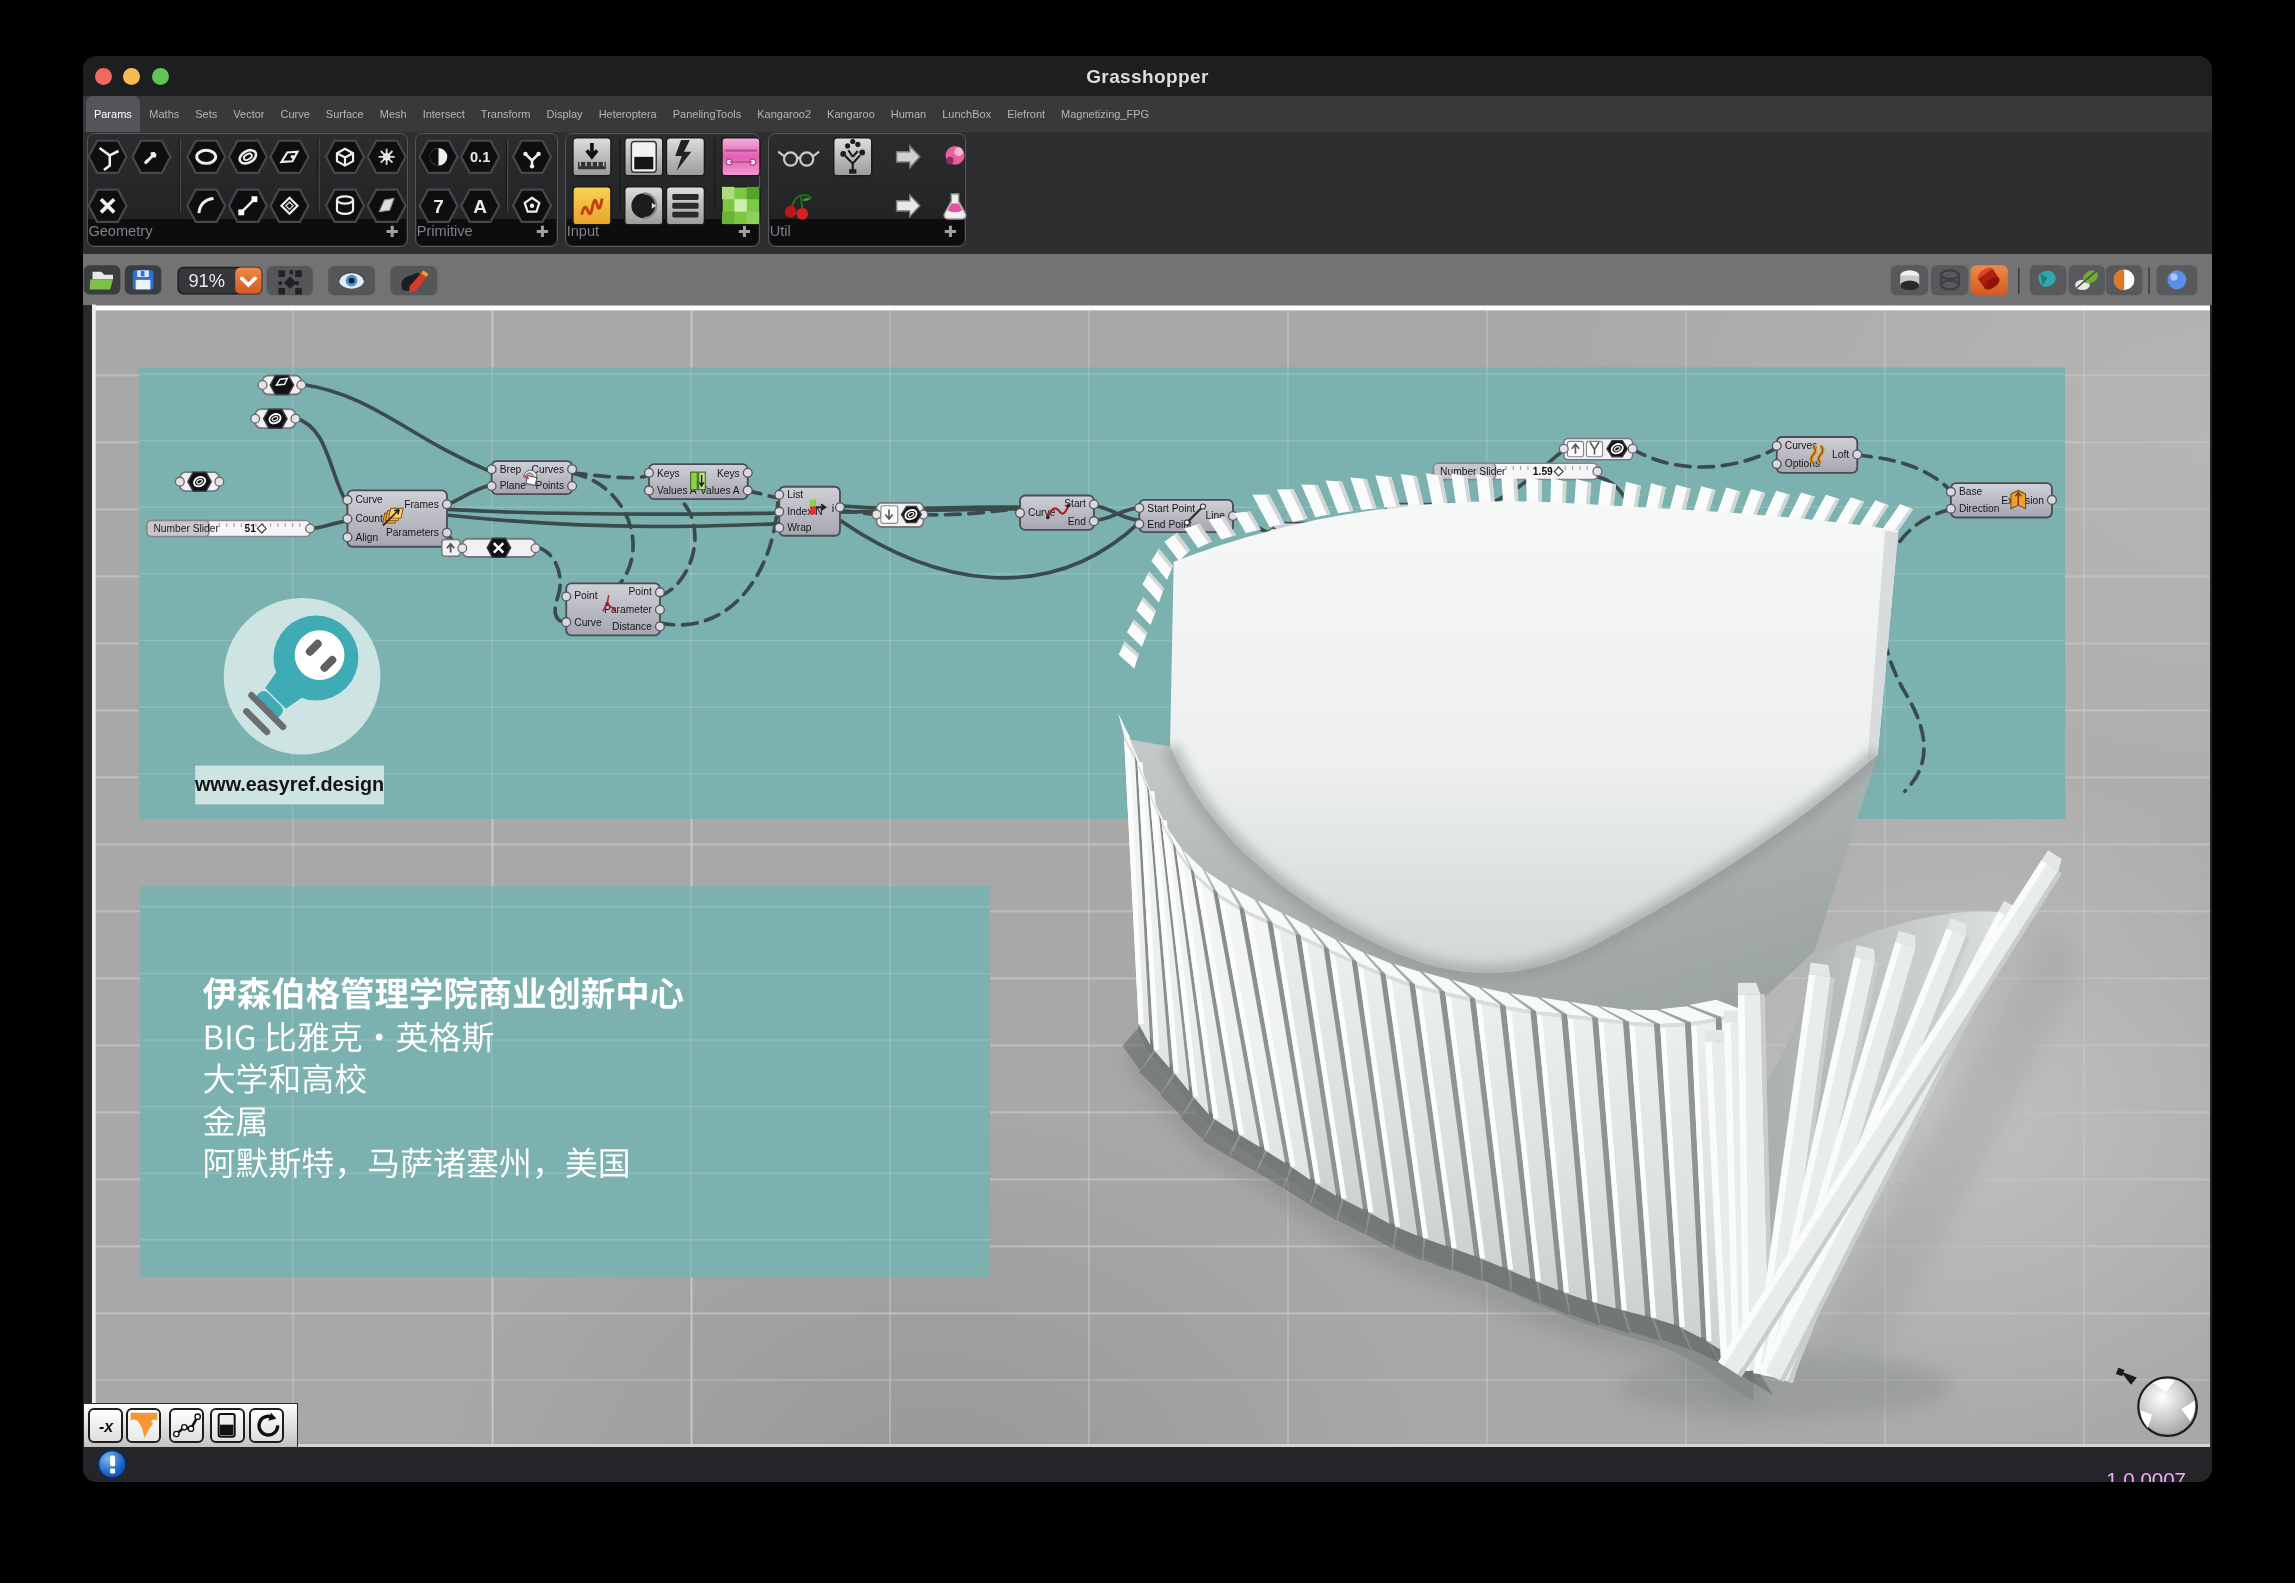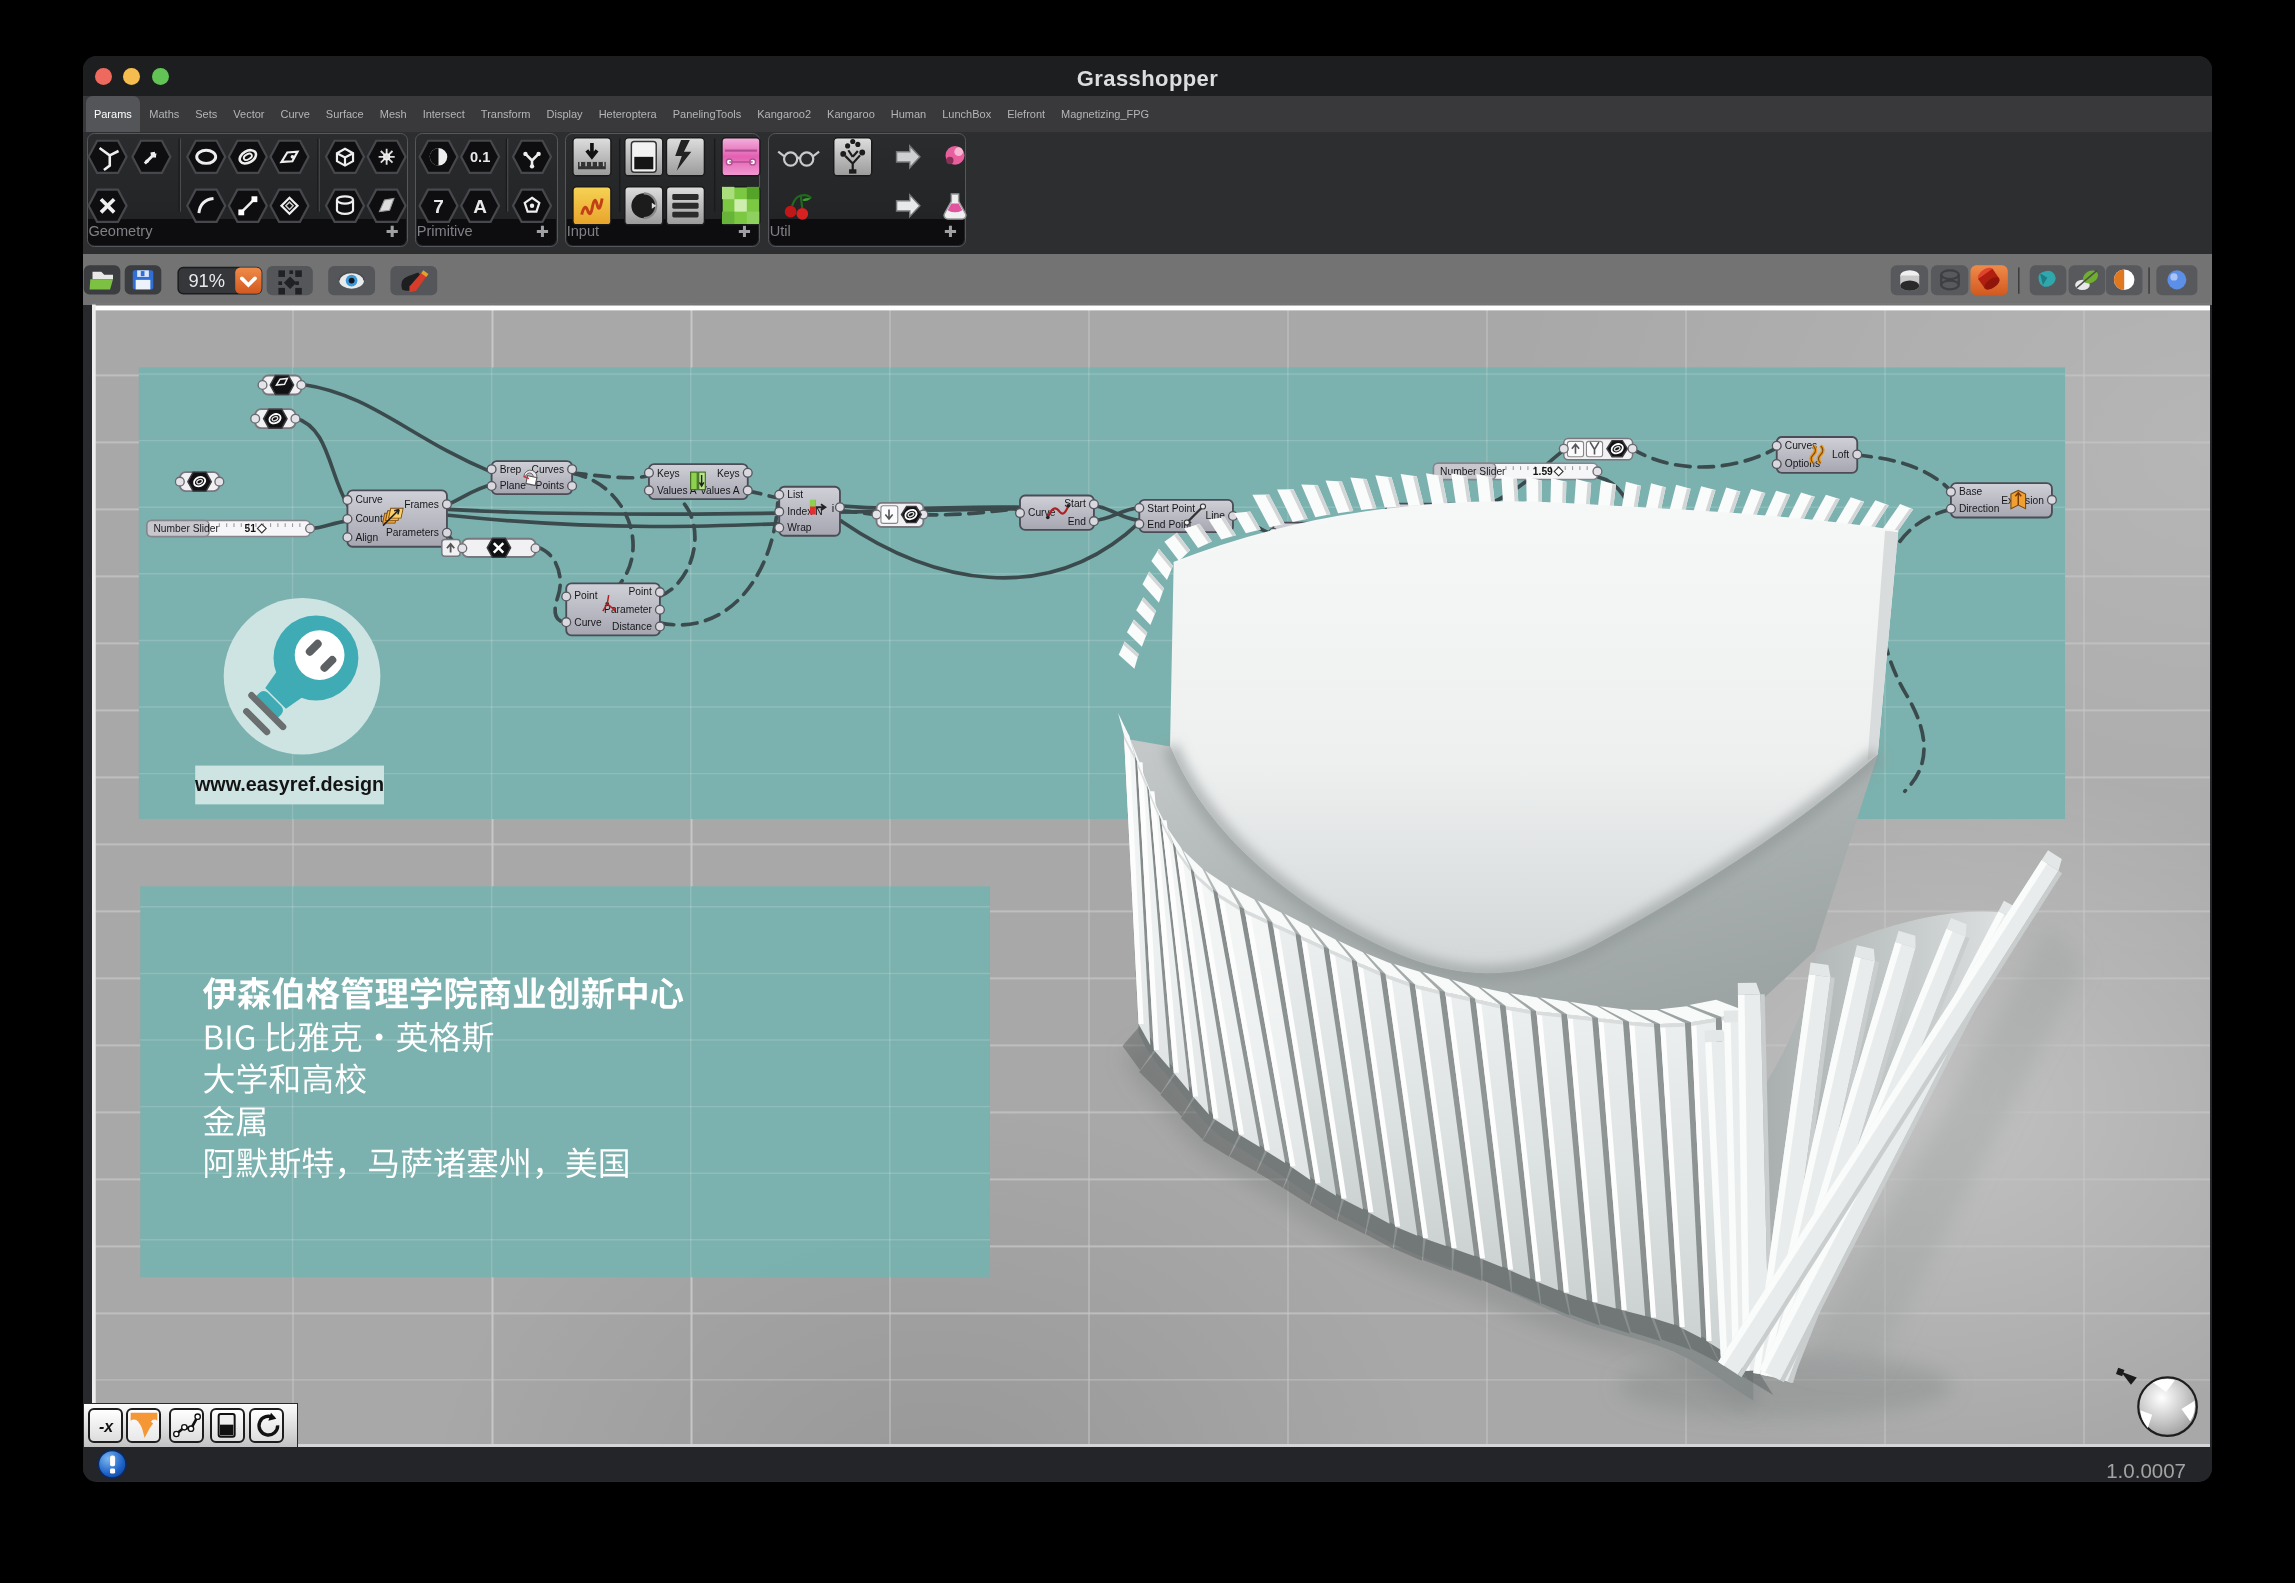--- a/index.html
+++ b/index.html
@@ -1,17 +1,17 @@
 <!DOCTYPE html>
 <html style="font-size:11.7px"><head><meta charset="utf-8"><style>
 html,body{margin:0;padding:0;background:#000;width:2295px;height:1591px;overflow:hidden;}
 *{box-sizing:border-box;font-family:"Liberation Sans",sans-serif;}
 #win{position:absolute;left:83px;top:56px;width:2129px;height:1426px;background:#28292c;border-radius:14px;overflow:hidden;}
 #titlebar{position:absolute;left:0;top:0;width:100%;height:40px;background:#1d1e20;}
-#title{position:absolute;width:100%;text-align:center;top:9.5px;font-size:22px;font-weight:bold;color:#dcdddf;letter-spacing:0.4px;}
+#title{position:absolute;width:100%;text-align:center;top:9.5px;font-size:19px;font-weight:bold;color:#dcdddf;letter-spacing:0.4px;}
 .tl{position:absolute;top:11.7px;width:17px;height:17px;border-radius:50%;}
 #tabrow{position:absolute;left:0;top:40px;width:100%;height:36px;background:#39393c;white-space:nowrap;}
 .tab{display:inline-block;height:36px;line-height:37px;padding:0 8px;color:#b4b5b7;font-size:11px;}
 .tab.sel{background:#545559;border-radius:6.6px 6.6px 0 0;color:#fff;margin-right:1.5px;}
 #toolbar{position:absolute;left:0;top:76px;width:100%;height:122px;background:#2d2e30;}
 .grp{position:absolute;border:1.5px solid #56575b;border-radius:7.3px;background:linear-gradient(#2b2c2e,#202123);}
 .grplab{position:absolute;left:0.7px;right:0.7px;bottom:0.7px;height:26px;background:#0d0d0f;border-radius:0 0 5.9px 5.9px;color:#808186;font-size:14.6px;line-height:25px;}
 .grplab .plus{position:absolute;right:7.3px;top:0;color:#9fa0a3;font-size:15.4px;}
 #toolbar2{position:absolute;left:0;top:198px;width:100%;height:51px;background:#737373;}
 #canvas{position:absolute;left:8.8px;top:247px;width:2118px;height:1144px;
@@ -19,21 +19,21 @@
   repeating-linear-gradient(to right, rgba(200,200,200,.95) 0 1.5px, transparent 1.5px 199px),
   repeating-linear-gradient(to bottom, rgba(193,193,193,.9) 0 1.5px, transparent 1.5px 67px),
   radial-gradient(659px 512px at 1845px 805px, rgba(255,255,255,.30), rgba(255,255,255,0) 70%),
   radial-gradient(732px 586px at 842px 1208px, rgba(0,0,0,.10), rgba(0,0,0,0) 70%),
   radial-gradient(1025px 805px at 2123px 146px, rgba(255,255,255,.16), rgba(255,255,255,0) 70%),
   #a8a8a8;
  background-position: 1.5px 0, 0 4.4px, 0 0, 0 0, 0 0;
  overflow:hidden;}
 #csvg{position:absolute;left:0;top:0;}
 #statusbar{position:absolute;left:0;top:1391px;width:100%;height:34px;background:#232528;}
-#vnum{position:absolute;right:26px;top:12px;color:#a3a3a3;font-size:20.5px;}
+#vnum{position:absolute;right:26px;top:21px;color:#f0abfc;font-size:20.5px;}
 #minibar{position:absolute;left:0.7px;top:1347px;width:214px;height:45px;background:linear-gradient(#fdfdfd,#c2c2c2);border:1.5px solid #2a2a2a;border-left:none;}
 .mb{position:absolute;top:3.7px;width:35px;height:35px;border:2.2px solid #1d1d1d;border-radius:5.9px;background:#f5f5f5;}
 #botwhite{position:absolute;left:0;top:1583px;width:2295px;height:8px;background:#fff;}
 </style></head><body>
 <div id="win">
     <div id="titlebar">
       <div id="title">Grasshopper</div>
       <div class="tl" style="left:11.7px;background:#ee6a5e"></div>
       <div class="tl" style="left:40px;background:#f5bd4f"></div>
       <div class="tl" style="left:69px;background:#61c454"></div>

